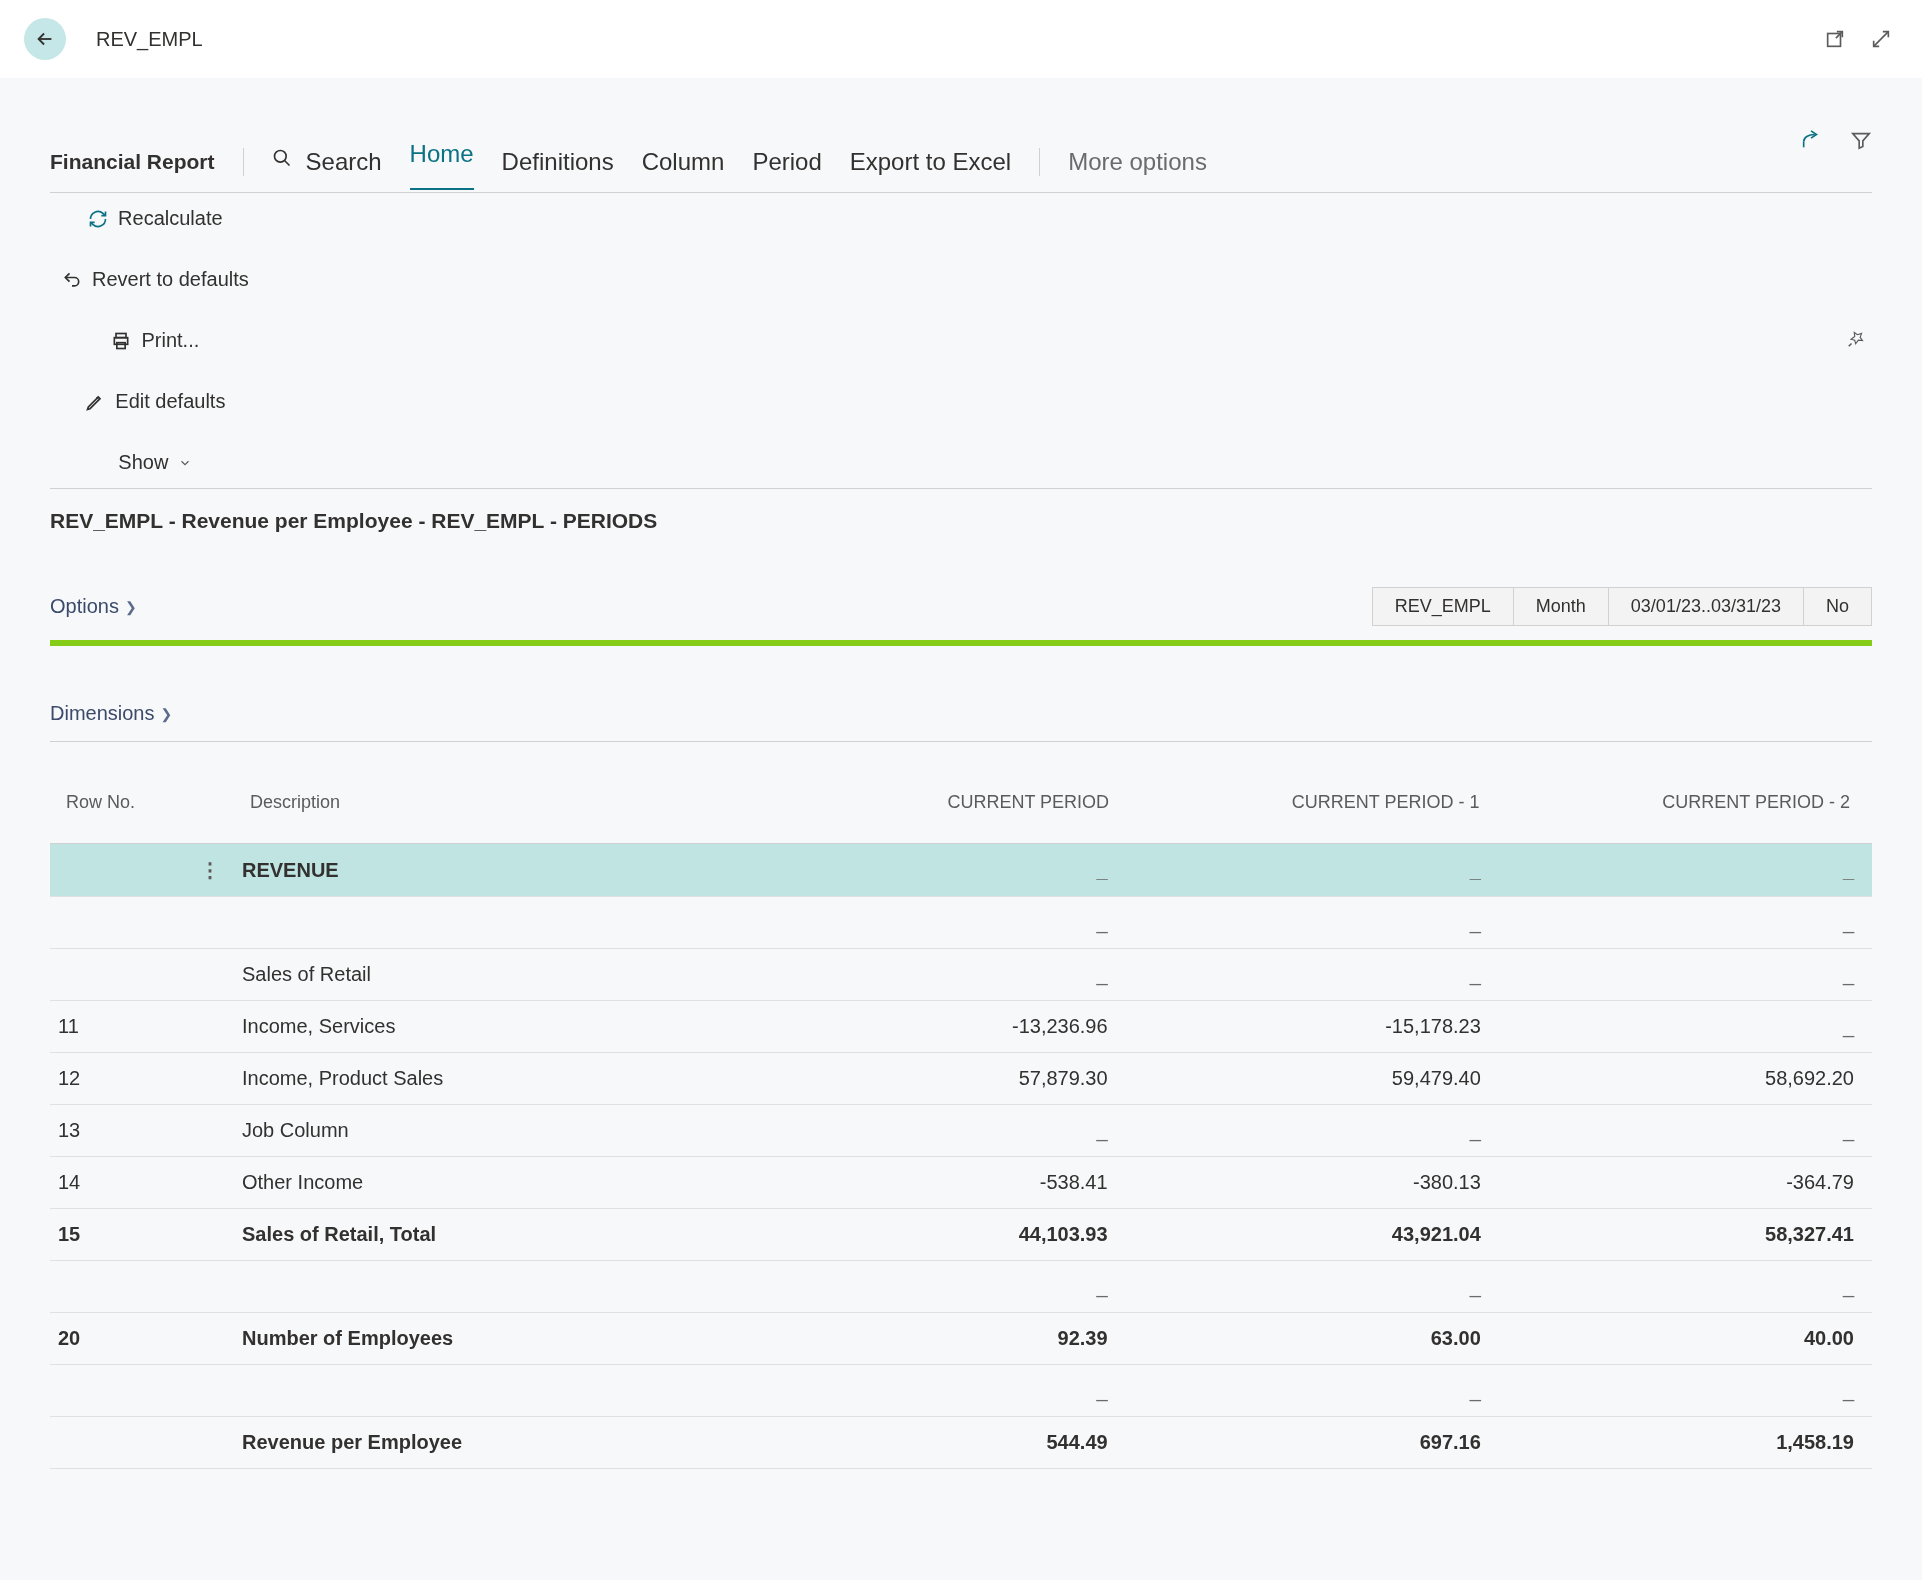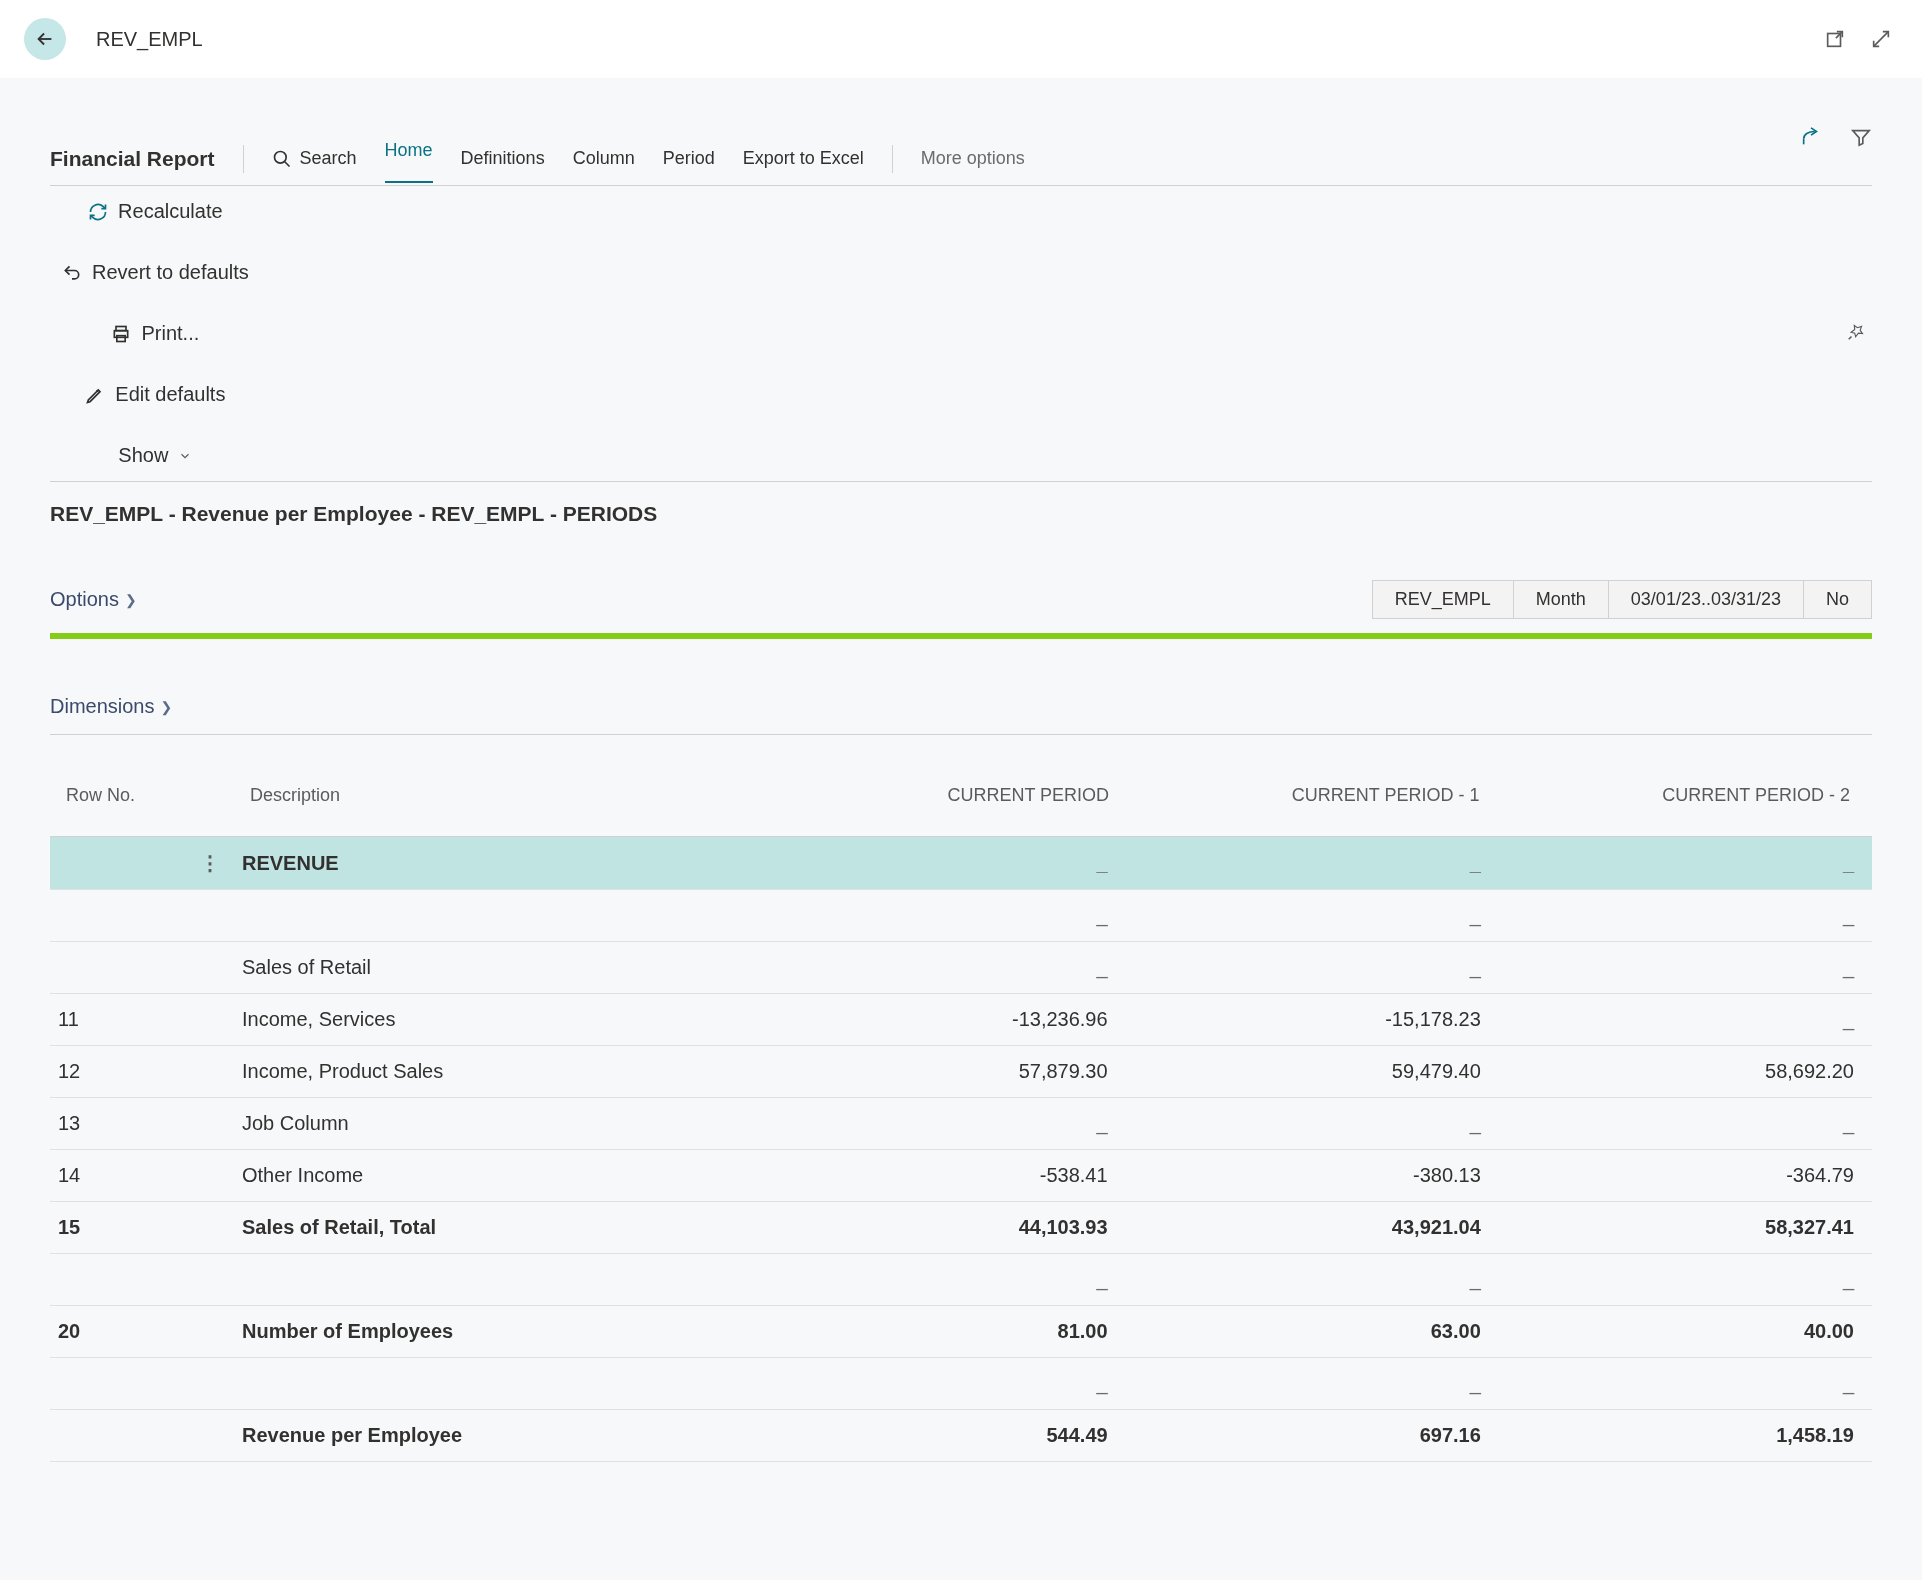--- a/index.html
+++ b/index.html
@@ -34,22 +34,22 @@
       display: flex;
       align-items: center;
       justify-content: space-between;
       border-bottom: 1px solid #d1d1d1;
       padding: 8px 0;
     }
     .ribbon-left { display: flex; align-items: center; gap: 28px; margin-top: 44px; }
     .ribbon-title { font-weight: 600; font-size: 21px; }
     .ribbon-sep { width: 1px; height: 28px; background: #d1d1d1; }
     .ribbon-item {
-      display: flex; align-items: center; gap: 8px;
-      cursor: pointer; color: #323130; font-size: 18px;
+      display: flex; align-items: flex-start; gap: 14px;
+      cursor: pointer; color: #323130; font-size: 24px;
     }
     .ribbon-item.active { color: #0b7285; border-bottom: 2px solid #0b7285; padding-bottom: 20px; margin-bottom: -6px;}
     .ribbon-right { display: flex; align-items: center; gap: 28px; }
     .muted { color: #6b6b6b; }
     .toolbar {
       display: flex; align-items: center; justify-content: space-between;
       border-bottom: 1px solid #d1d1d1;
       padding: 14px 0;
     }
     .toolbar-left { display: flex; align-items: center; gap: 38px; padding-left: 12px; flex-direction: column;}
@@ -318,21 +318,21 @@
           <div class="td more-dots"></div>
           <div class="td desc-col"></div>
           <div class="td num dash">_</div>
           <div class="td num dash">_</div>
           <div class="td num dash">_</div>
         </div>
         <div class="trow bold">
           <div class="td ">20</div>
           <div class="td more-dots"></div>
           <div class="td desc-col">Number of Employees</div>
-          <div class="td num">81.00</div>
+          <div class="td num">92.39</div>
           <div class="td num">63.00</div>
           <div class="td num">40.00</div>
         </div>
         <div class="trow">
           <div class="td "></div>
           <div class="td more-dots"></div>
           <div class="td desc-col"></div>
           <div class="td num dash">_</div>
           <div class="td num dash">_</div>
           <div class="td num dash">_</div>

